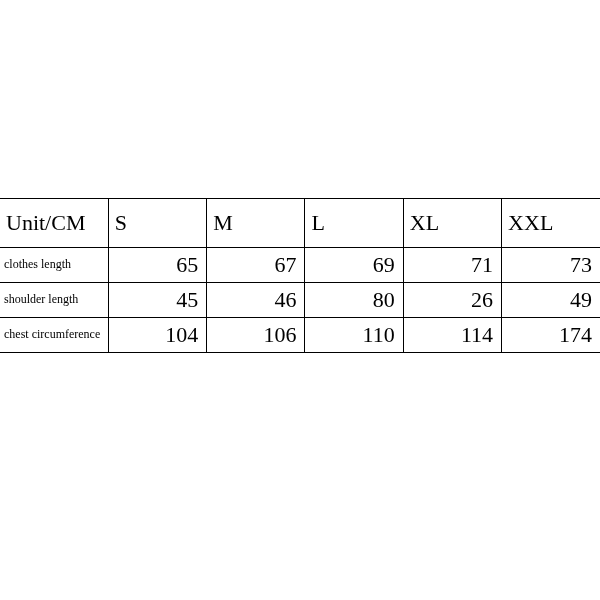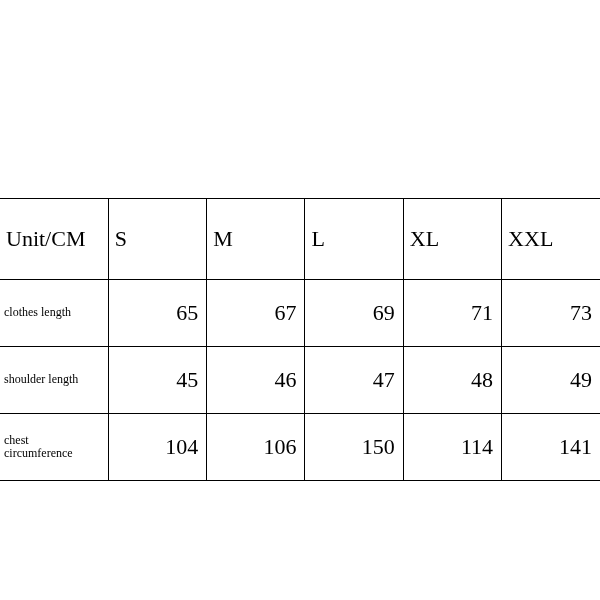--- a/index.html
+++ b/index.html
@@ -21,21 +21,21 @@
     border-collapse: collapse;
     width: 100%;
     table-layout: fixed;
   }
   col.label { width: 108px; }
   col.size  { width: 98px; }
 
   th, td {
     border: 1px solid #000;
     border-left: none;
-    padding: 16px;
+    padding: 0;
     vertical-align: middle;
   }
   tr th:last-child, tr td:last-child {
     border-right: none;
   }
 
   tr.header th {
     height: 48px;
     font-weight: normal;
     font-size: 22px;
@@ -87,29 +87,29 @@
       <td class="val">67</td>
       <td class="val">69</td>
       <td class="val">71</td>
       <td class="val">73</td>
     </tr>
 
     <tr class="datarow">
       <td class="rowlabel">shoulder length</td>
       <td class="val">45</td>
       <td class="val">46</td>
-      <td class="val">47</td>
-      <td class="val">48</td>
+      <td class="val">80</td>
+      <td class="val">26</td>
       <td class="val">49</td>
     </tr>
 
     <tr class="datarow">
       <td class="rowlabel">chest circumference</td>
       <td class="val">104</td>
       <td class="val">106</td>
-      <td class="val">150</td>
+      <td class="val">110</td>
       <td class="val">114</td>
-      <td class="val">141</td>
+      <td class="val">174</td>
     </tr>
 
   </tbody>
     </table>
 </div>
 
 </body></html>

